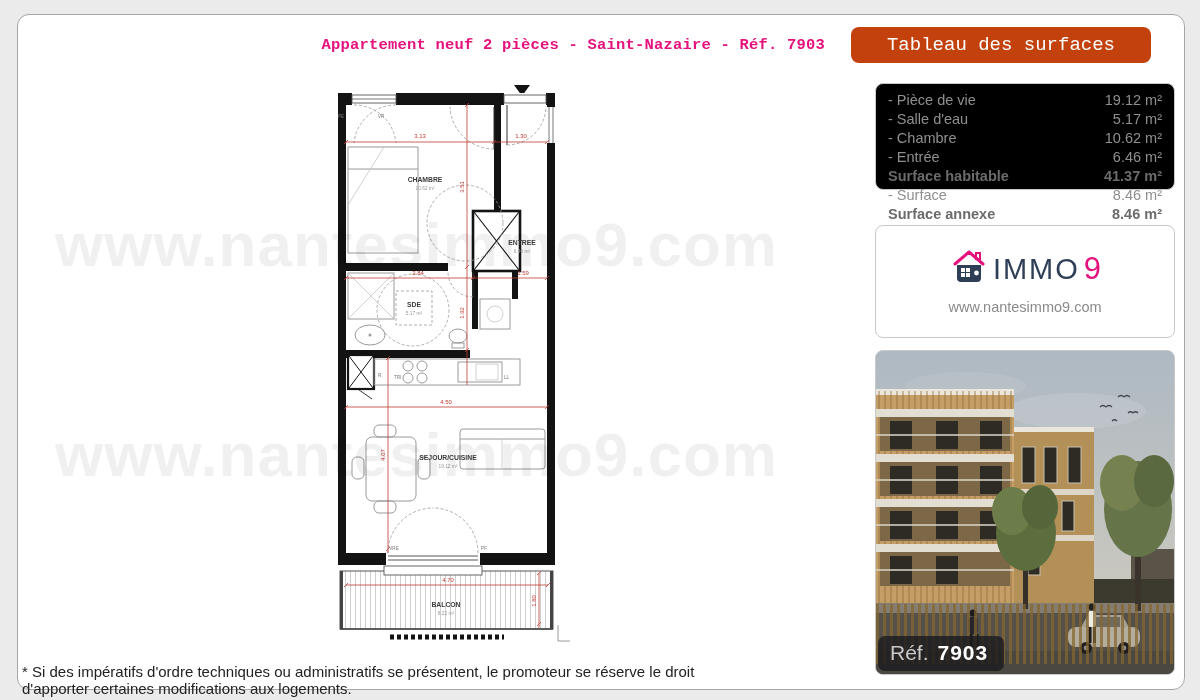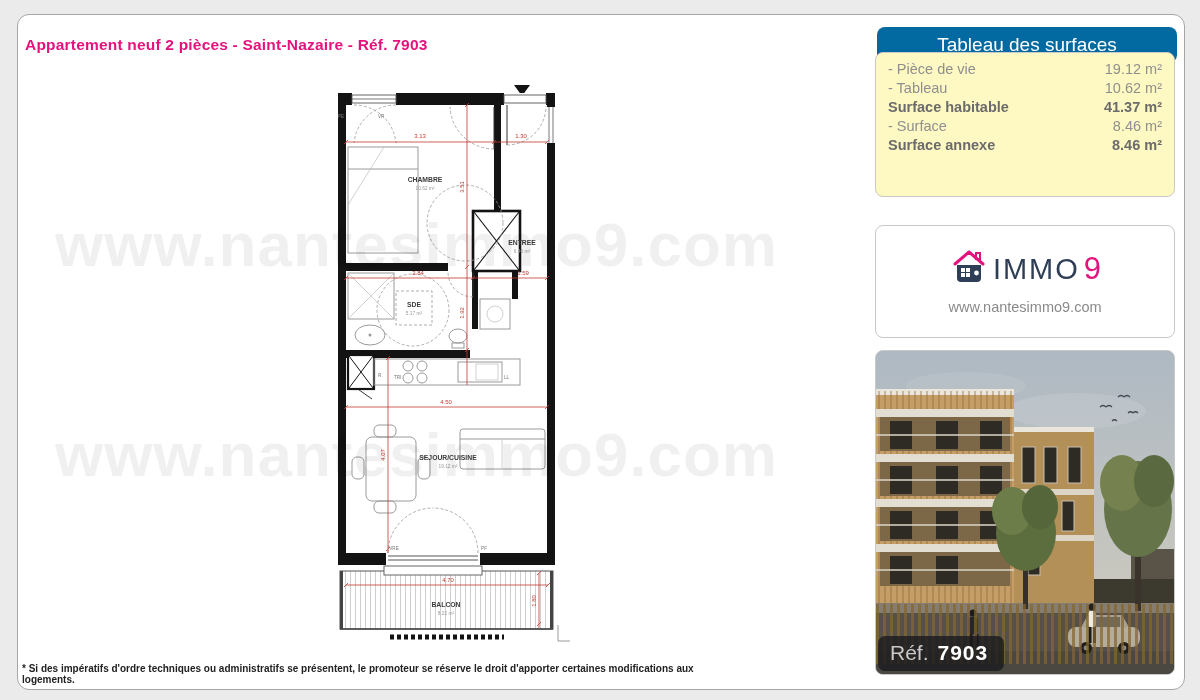--- a/index.html
+++ b/index.html
@@ -9,38 +9,38 @@
     font-family:"Liberation Sans", sans-serif;
     position:relative;
     overflow:hidden;
   }
   .card {
     position:absolute; left:17px; top:14px; width:1168px; height:676px;
     background:#fff; border:1px solid #a6a6a6; border-radius:12px;
   }
   .page-title {
     position:absolute; left:25px; top:36px; width:800px;
-    text-align:left; font-size:15.5px; font-weight:bold; color:#e5127d;
-    z-index:4; letter-spacing:.2px;
+    text-align:right; font-size:15.5px; font-weight:bold; color:#e5127d;
+    z-index:4; letter-spacing:.2px;font-family:Liberation Mono, monospace;
   }
   .watermark {
     position:absolute; left:55px; width:745px; z-index:3;
     font-size:62px; font-weight:bold; color:#000; opacity:.055;
     white-space:nowrap; letter-spacing:1px; pointer-events:none; line-height:1;
   }
   .wm1 { top:214px; } .wm2 { top:424px; }
   .plan-wrap { position:absolute; left:308px; top:85px; width:275px; height:558px; z-index:2; }
   .surf-header {
-    position:absolute; left:877px; top:27px; width:300px; height:36px;
-    background:#0369a1; border-radius:8px; color:#fff; font-size:19px;
-    display:flex; align-items:center; justify-content:center; z-index:4;
+    position:absolute; left:851px; top:27px; width:300px; height:36px;
+    background:#c2410c; border-radius:8px; color:#fff; font-size:19px;
+    display:flex; align-items:center; justify-content:center; z-index:4;font-family:Liberation Mono, monospace;
   }
   .surf-table {
-    position:absolute; left:875px; top:52px; width:300px; height:145px;
-    border:1.5px solid #c9c9c9; border-radius:8px; background:#fef9c3;
+    position:absolute; left:875px; top:83px; width:300px; height:107px;
+    border:1.5px solid #c9c9c9; border-radius:8px; background:#000000;
     padding:7px 12px 6px 12px; z-index:4;
   }
   .surf-row { display:flex; justify-content:space-between; font-size:14.5px; line-height:19px; color:#8f8f8f; }
   .surf-row.bold-row { font-weight:bold; color:#6b6b6b;gap:39px; }
   .contact-box {
     position:absolute; left:875px; top:225px; width:300px; height:113px;
     border:1.5px solid #c9c9c9; border-radius:8px; background:#fff; z-index:4;
     display:flex; flex-direction:column; align-items:center; justify-content:center;
   }
   .brand { display:flex; align-items:center; gap:4px; margin-bottom:6px; }
@@ -60,21 +60,21 @@
   }
   .ref-badge {
     position:absolute; left:2px; bottom:3px; padding:5px 16px 6px 12px;
     background:rgba(24,24,30,.78); border-radius:7px; color:#fff;
     font-size:21px; display:flex; gap:9px; align-items:flex-start;
   }
   .ref-label { color:#c9c9c9; }
   .ref-num { font-weight:bold; color:#fff; letter-spacing:1px; }
   .footnote {
     position:absolute; left:22px; top:663px; width:700px;
-    font-size:10px; color:#222; z-index:4;font-weight:bold;
+    font-size:15px; color:#222; z-index:4;
   }
   
   .wall { fill:#131313; }
   .thin { stroke:#9a9a9a; stroke-width:1; fill:none; }
   .vthin { stroke:#bdbdbd; stroke-width:.7; fill:none; }
   .dash { stroke:#9a9a9a; stroke-width:.8; fill:none; stroke-dasharray:3 2; }
   .frame { stroke:#555; stroke-width:.9; fill:#fff; }
   .redl { stroke:#c03a31; stroke-width:.8; fill:none; }
   .redt { fill:#c03a31; font-size:6px; }
   .room-t { fill:#3c3c3c; font-size:6.8px; font-weight:bold; }
@@ -273,22 +273,30 @@
 </div>
 
 <div class="surf-header">Tableau des surfaces</div>
 
 <div class="surf-table">
   <div class="surf-row">
     <span>- Pièce de vie</span>
     <span>19.12 m²</span>
   </div>
   <div class="surf-row">
-    <span>- Tableau</span>
+    <span>- Salle d'eau</span>
+    <span>5.17 m²</span>
+  </div>
+  <div class="surf-row">
+    <span>- Chambre</span>
     <span>10.62 m²</span>
+  </div>
+  <div class="surf-row">
+    <span>- Entrée</span>
+    <span>6.46 m²</span>
   </div>
   <div class="surf-row bold-row">
     <span>Surface habitable</span>
     <span>41.37 m²</span>
   </div>
   <div class="surf-row">
     <span>- Surface</span>
     <span>8.46 m²</span>
   </div>
   <div class="surf-row bold-row">

